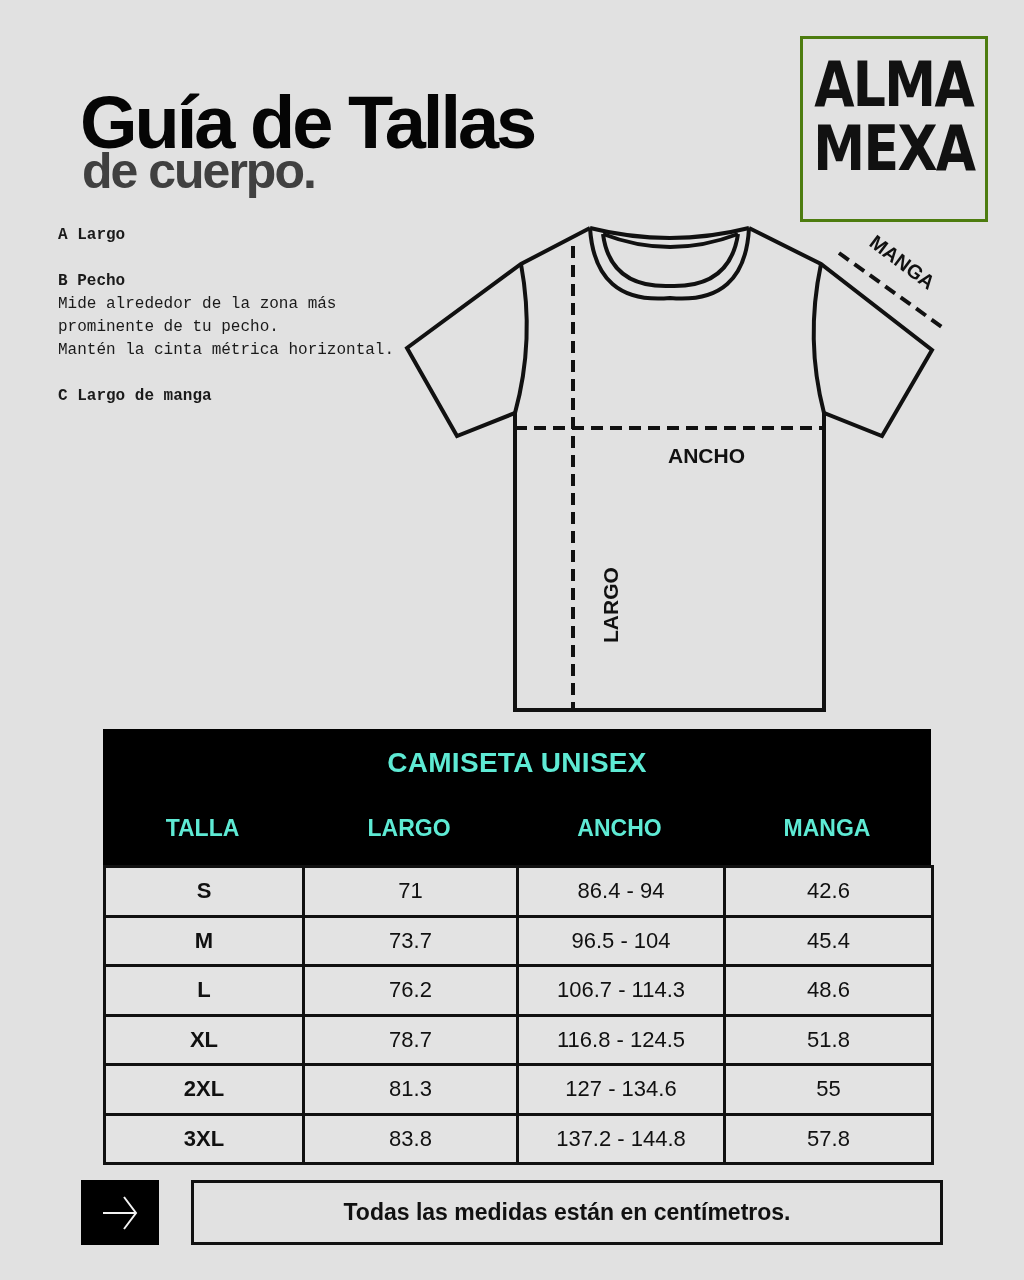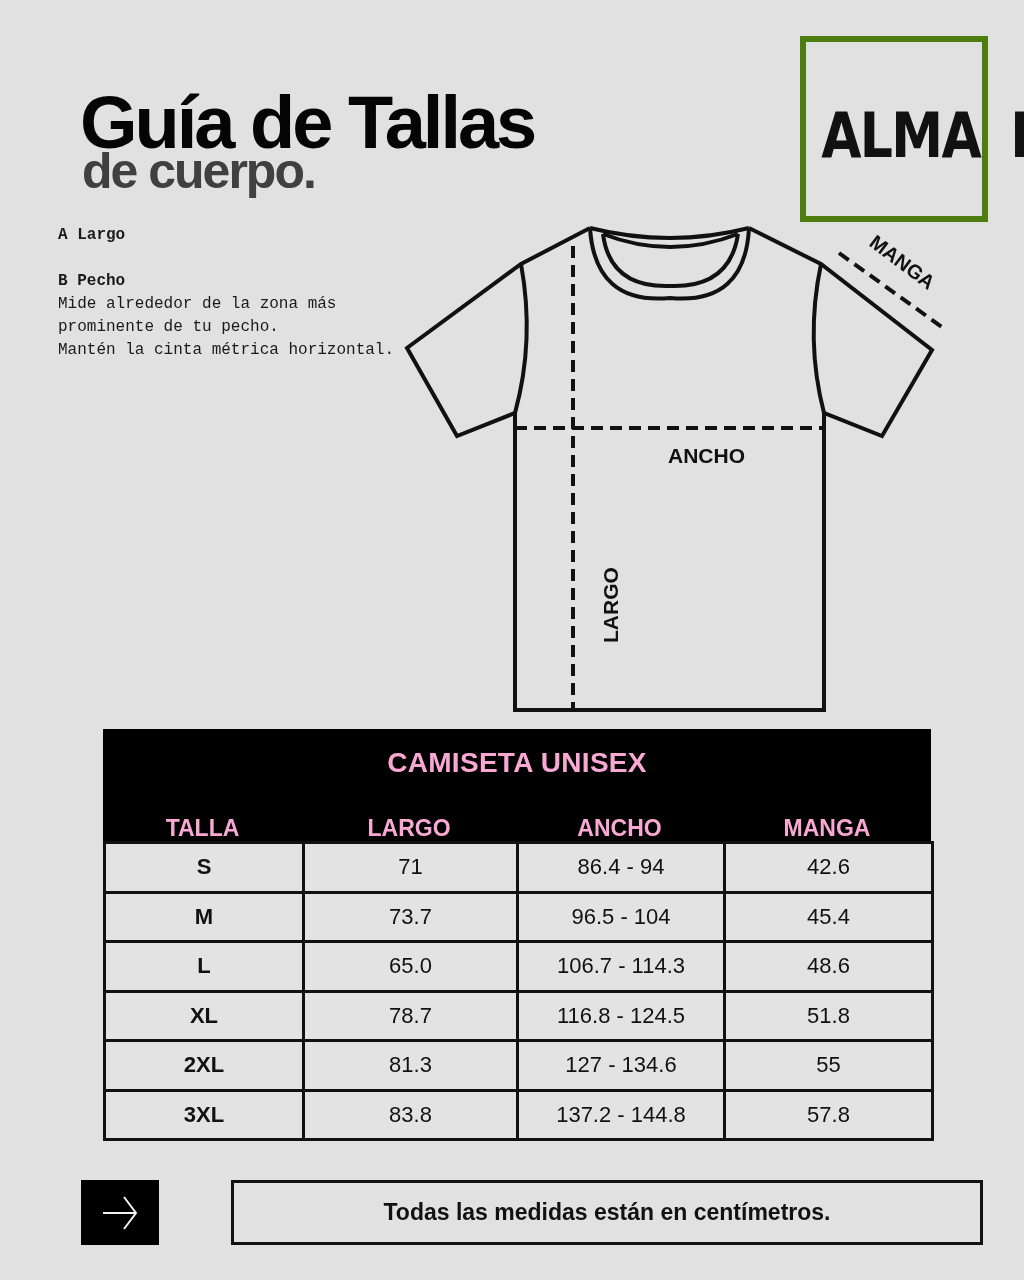--- a/index.html
+++ b/index.html
@@ -19,22 +19,22 @@
   }
   .subtitle {
     position: absolute; left: 82px; top: 146px;
     font-family: "Liberation Sans", sans-serif;
     font-weight: 700; font-size: 50px; letter-spacing: -2px;
     line-height: 1;
   }
   .logo {
     position: absolute; left: 800px; top: 36px;
     width: 188px; height: 186px;
-    border: 6px solid #4d7c0f;
-    display: flex; flex-direction: row; align-items: center;
+    border: 3px solid #4d7c0f;
+    display: flex; flex-direction: column; align-items: center;
     padding-top: 14px;
   }
   .logo span {
     font-family: "DejaVu Sans", sans-serif;
     font-weight: 700; font-size: 62px; line-height: 64px;
     letter-spacing: -2px; color: #111;
     transform: scaleX(0.84);
   }
   .instructions {
     position: absolute; left: 58px; top: 224px; width: 360px;
@@ -42,22 +42,22 @@
     font-size: 16px; line-height: 23px; color: #1a1a1a;
   }
   .instr-block { margin-bottom: 23px; }
   .instr-head { font-weight: 700; }
   .instr-body { white-space: pre-line; }
   svg.shirt { position: absolute; left: 400px; top: 220px; }
   .table-wrap {
     position: absolute; left: 103px; top: 729px; width: 828px;
   }
   .table-head {
-    background: #000; color: #f9a8d4;
-    height: 112px; position: relative;
+    background: #000; color: #5eead4;
+    height: 136px; position: relative;
   }
   .table-title {
     position: absolute; left: 0; right: 0; top: 18px;
     text-align: center; font-weight: 700; font-size: 28px; letter-spacing: 0.3px;
   }
   .col-heads { position: absolute; left: 0; right: 0; top: 86px; display: flex; }
   .col-heads div { text-align: center; font-weight: 700; font-size: 23px; }
   table {
     border-collapse: collapse; width: 828px; table-layout: fixed;
   }
@@ -68,21 +68,21 @@
   td.size { font-weight: 700; }
   .c1 { width: 199px; } .c2 { width: 214px; } .c3 { width: 207px; } .c4 { width: 208px; }
   .arrow-btn {
     position: absolute; left: 81px; top: 1180px; width: 78px; height: 65px;
     background: #000; display: flex; align-items: center; justify-content: center;
   }
   .note-box {
     position: absolute; left: 191px; top: 1180px; width: 752px; height: 65px;
     border: 3px solid #111;
     display: flex; align-items: center; justify-content: center;
-    font-weight: 700; font-size: 23px; color: #111; margin-left: 40px;
+    font-weight: 700; font-size: 23px; color: #111;
   }
 </style>
 </head>
 <body>
 
 <div class="title">Guía de Tallas</div>
 <div class="subtitle" style="color:#404040">de cuerpo.</div>
 
 <div class="logo">
   <span>ALMA</span>
@@ -93,20 +93,21 @@
   <div class="instr-block">
     <div class="instr-head">A Largo</div>
   </div>
   <div class="instr-block">
     <div class="instr-head">B Pecho</div>
     <div class="instr-body">Mide alrededor de la zona más
 prominente de tu pecho.
 Mantén la cinta métrica horizontal.</div>
   </div>
   <div class="instr-block">
+    <div class="instr-head">C Largo de manga</div>
   </div>
 </div>
 
 <svg class="shirt" width="560" height="500" viewBox="0 0 560 500">
   <g fill="none" stroke="#111" stroke-width="4" stroke-linejoin="miter">
 
     <path d="M190 8 L121 44 L7 128 L57 216 L115 193 L115 490 L424 490 L424 193 L482 216 L532 130 L421 44 L349 8"></path>
 
     <path d="M121 44 Q135 120 115 193"></path>
     <path d="M421 44 Q405 120 424 193"></path>
@@ -151,21 +152,21 @@
       <td>42.6</td>
     </tr>
     <tr>
       <td class="size">M</td>
       <td>73.7</td>
       <td>96.5 - 104</td>
       <td>45.4</td>
     </tr>
     <tr>
       <td class="size">L</td>
-      <td>65.0</td>
+      <td>76.2</td>
       <td>106.7 - 114.3</td>
       <td>48.6</td>
     </tr>
     <tr>
       <td class="size">XL</td>
       <td>78.7</td>
       <td>116.8 - 124.5</td>
       <td>51.8</td>
     </tr>
     <tr>

